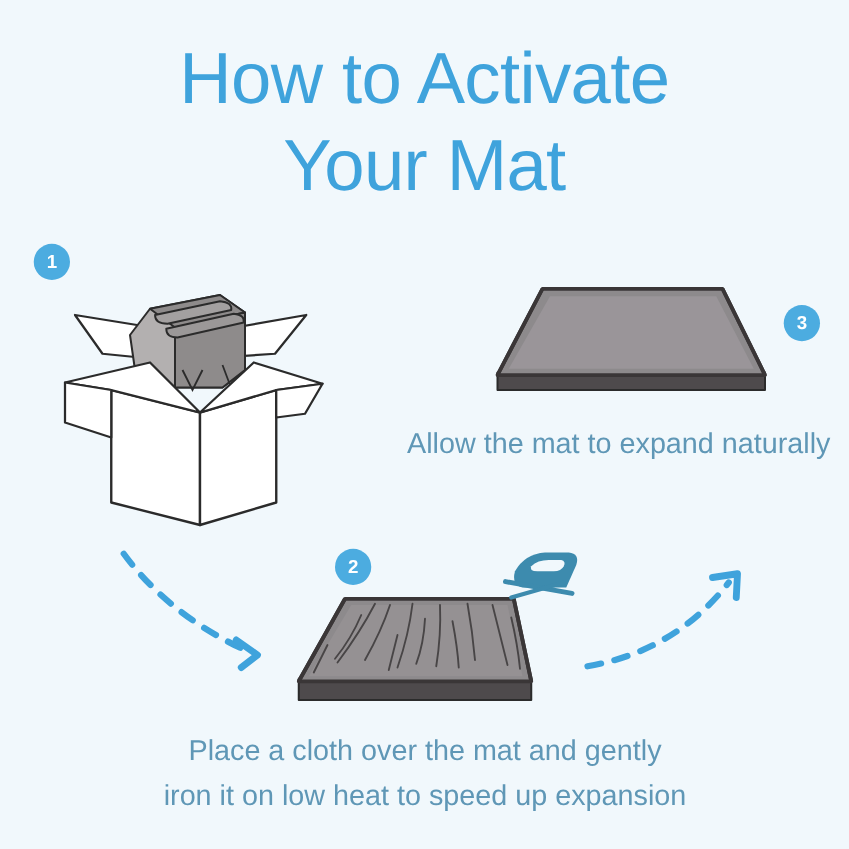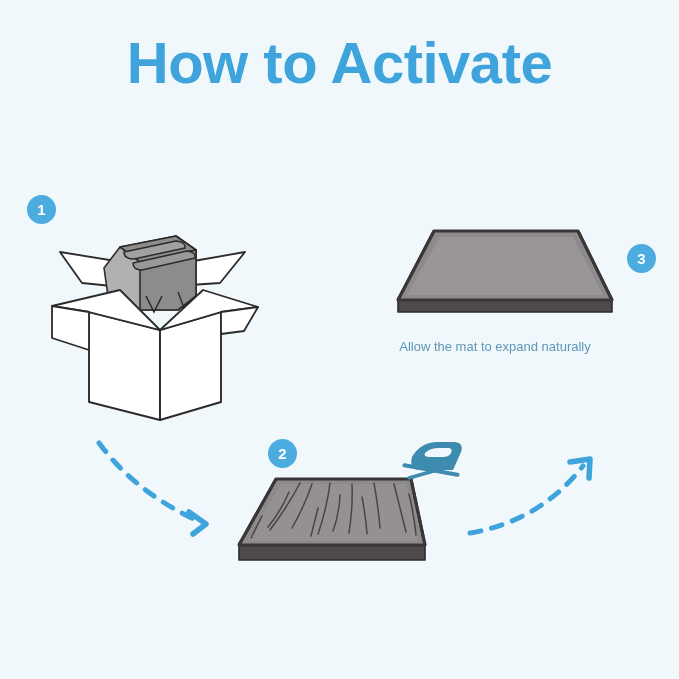--- a/index.html
+++ b/index.html
@@ -23,21 +23,21 @@
 
   
   .title {
     position: absolute;
     left: 0;
     top: 28px;
     width: 679px;
     text-align: center;
     color: #3fa3dc;
     font-size: 58px;
-    font-weight: bold;
+    font-weight: normal;
     line-height: 1.2;
     letter-spacing: -0.5px;
   }
   .title-line {
     display: block;
   }
 
   
   .badge {
     position: absolute;
@@ -54,21 +54,21 @@
     line-height: 1;
   }
   #badge-1 { left: 27px;  top: 195px; }
   #badge-2 { left: 268px; top: 439px; }
   #badge-3 { left: 627px; top: 244px; }
 
   
   .caption {
     position: absolute;
     color: #5f97b6;
-    font-size: 13px;
+    font-size: 23px;
     line-height: 1.55;
     text-align: center;
   }
   #caption-1 {
     left: 0px;
     top: 398px;
     width: 262px;
   }
   #caption-2 {
     left: 109px;
@@ -92,20 +92,21 @@
     pointer-events: none;
   }
 </style>
 </head>
 <body>
 
 <div class="canvas">
 
   <div class="title">
     <span class="title-line">How to Activate</span>
+    <span class="title-line">Your Mat</span>
   </div>
 
   <svg class="art" viewBox="0 0 679 679" xmlns="http://www.w3.org/2000/svg">
 
     <g>
 
       <polygon points="82,283 60,252 122,262 152,290" fill="#ffffff" stroke="#2b2b2b" stroke-width="1.8" stroke-linejoin="round"></polygon>
       <polygon points="160,287 188,262 245,252 220,283" fill="#ffffff" stroke="#2b2b2b" stroke-width="1.8" stroke-linejoin="round"></polygon>
 
       <g>
@@ -185,18 +186,22 @@
       <path d="M570,462 L590,459 L589,478" fill="none" stroke="#3fa3dc" stroke-width="5.5" stroke-linecap="round" stroke-linejoin="round"></path>
     </g>
 
   </svg>
 
   <div class="badge" id="badge-1">1</div>
   <div class="badge" id="badge-2">2</div>
   <div class="badge" id="badge-3">3</div>
 
 
+  <div class="caption" id="caption-2">
+    <span class="caption-line">Place a cloth over the mat and gently</span>
+    <span class="caption-line">iron it on low heat to speed up expansion</span>
+  </div>
 
   <div class="caption" id="caption-3">
     <span class="caption-line">Allow the mat to expand naturally</span>
   </div>
 
 </div>
 
 </body></html>

